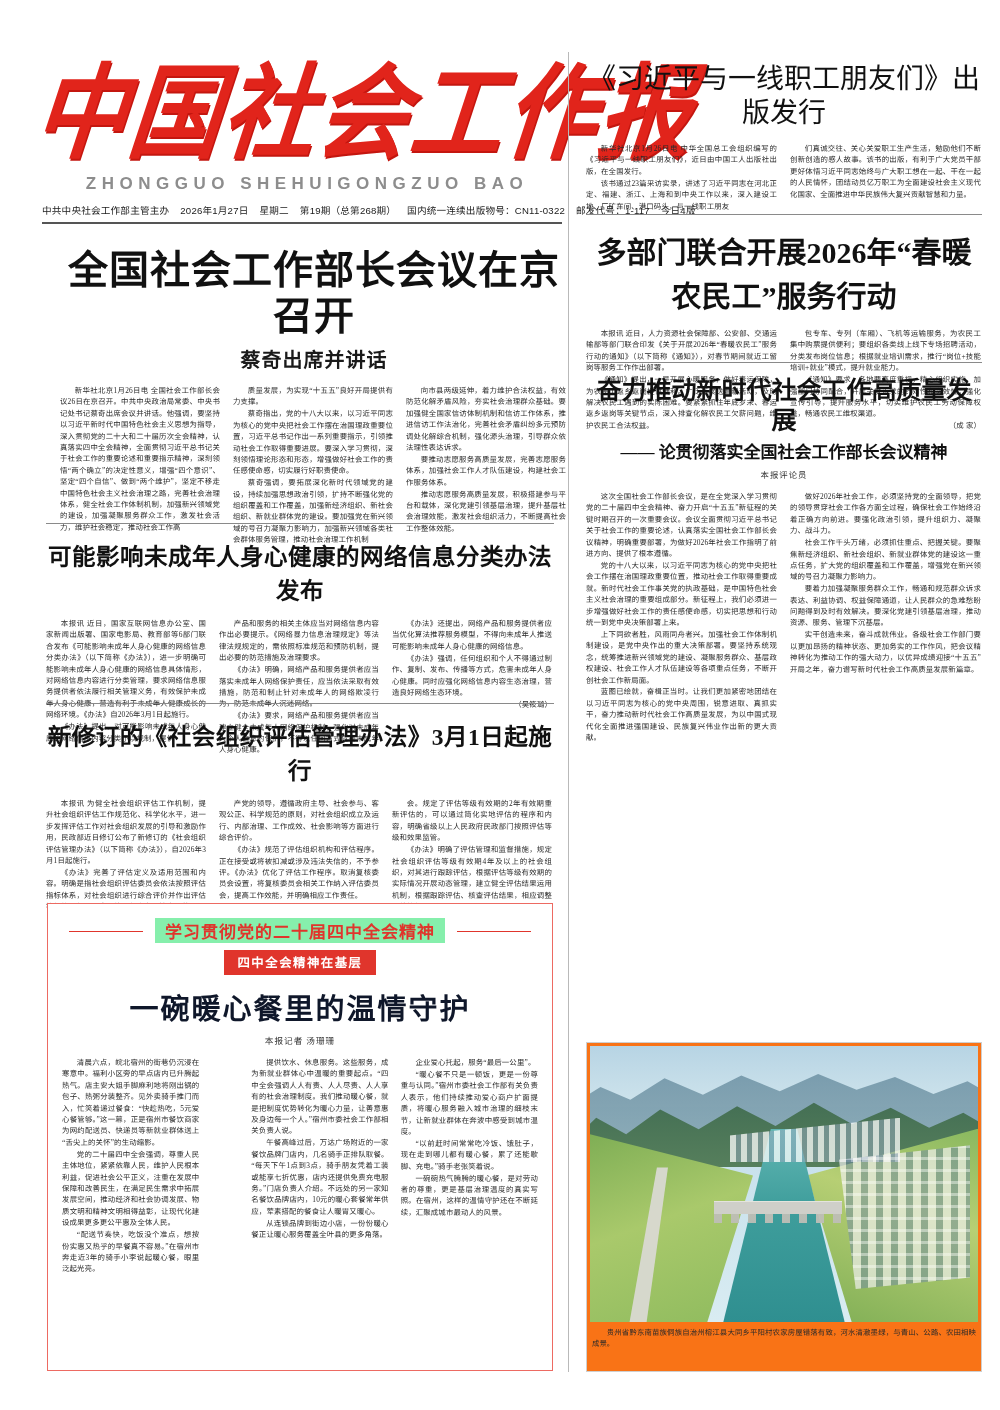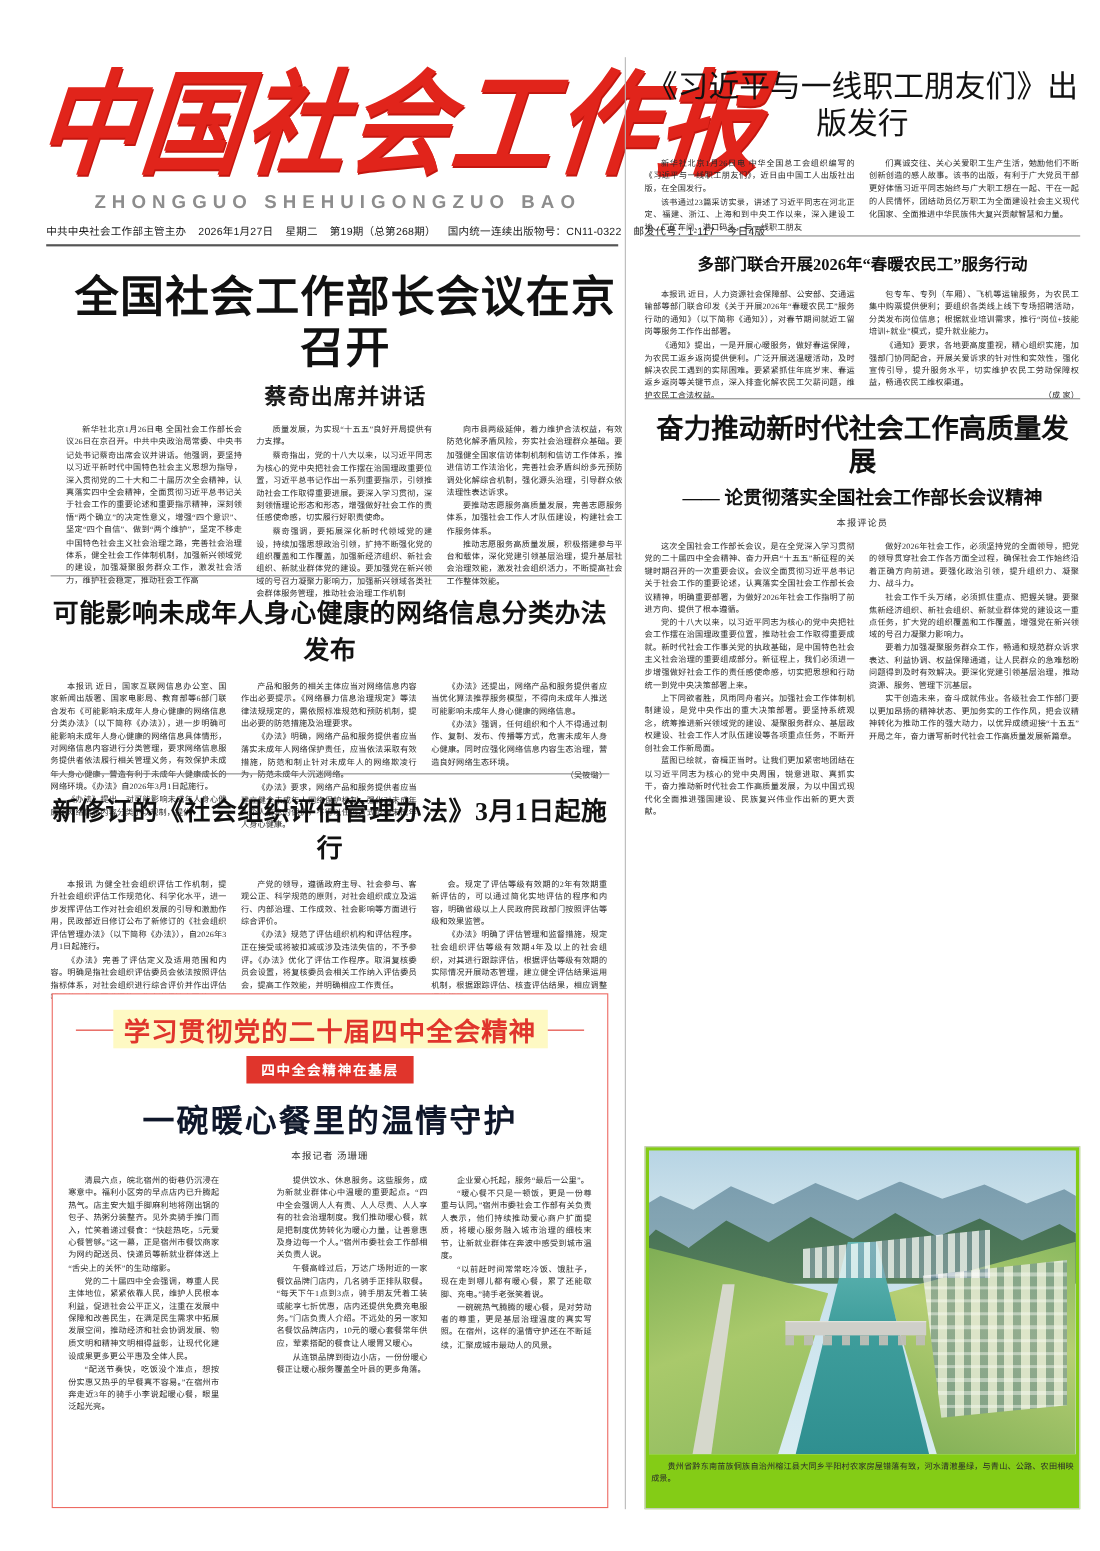--- a/index.html
+++ b/index.html
@@ -110,21 +110,21 @@
     font-weight: normal;
     font-size: 28px;
     letter-spacing: 0px;
     color: #111;
     text-align: center;
     line-height: 34px;
   }
   .hl-right-2 {
     font-family: "Liberation Serif", "DejaVu Serif", serif;
     font-weight: bold;
-    font-size: 15px;
+    font-size: 30px;
     text-align: center;
     color: #111;
   }
   .hl-edit {
     font-family: "Liberation Serif", "DejaVu Serif", serif;
     font-weight: bold;
     font-size: 25px;
     text-align: center;
     color: #111;
     line-height: 30px;
@@ -158,25 +158,25 @@
   }
   .feature-banner .bar {
     position: absolute; top: 50%; height: 1.8px; background: #e0352c; width: 74px;
   }
   .feature-banner .bar.l { left: 0; }
   .feature-banner .bar.r { right: 0; }
   .feature-banner .txt {
     display: inline-block;
     font-family: "Liberation Serif", "DejaVu Serif", serif;
     font-weight: bold;
-    font-size: 24px;
+    font-size: 17px;
     color: #e0352c;
     letter-spacing: 1px;
     padding: 0 10px;
-    background: #fef9c3;
+    background: #86efac;
     position: relative; z-index: 2;
   }
   .feature-badge {
     display: block;
     margin: 7px auto 0 auto;
     width: fit-content;
     background: #e0352c;
     color: #fff;
     font-family: "Liberation Sans", sans-serif;
     font-weight: bold;
@@ -205,21 +205,21 @@
     width: 0; height: 1320px;
     border-left: 1px solid #b9b9b9;
   }
 
   
   .photo-box {
     position: absolute;
     left: 586px; top: 1042px;
     width: 396px; height: 330px;
     border: 1px solid #cfcfcf;
-    background: #84cc16;
+    background: #f97316;
     padding: 3px;
   }
   .photo {
     position: relative;
     width: 100%; height: 276px;
     overflow: hidden;
     background: linear-gradient(#bcd9e8, #d9ecf2);
   }
   .photo .sky {
     position: absolute; left: 0; top: 0; width: 100%; height: 22%;

